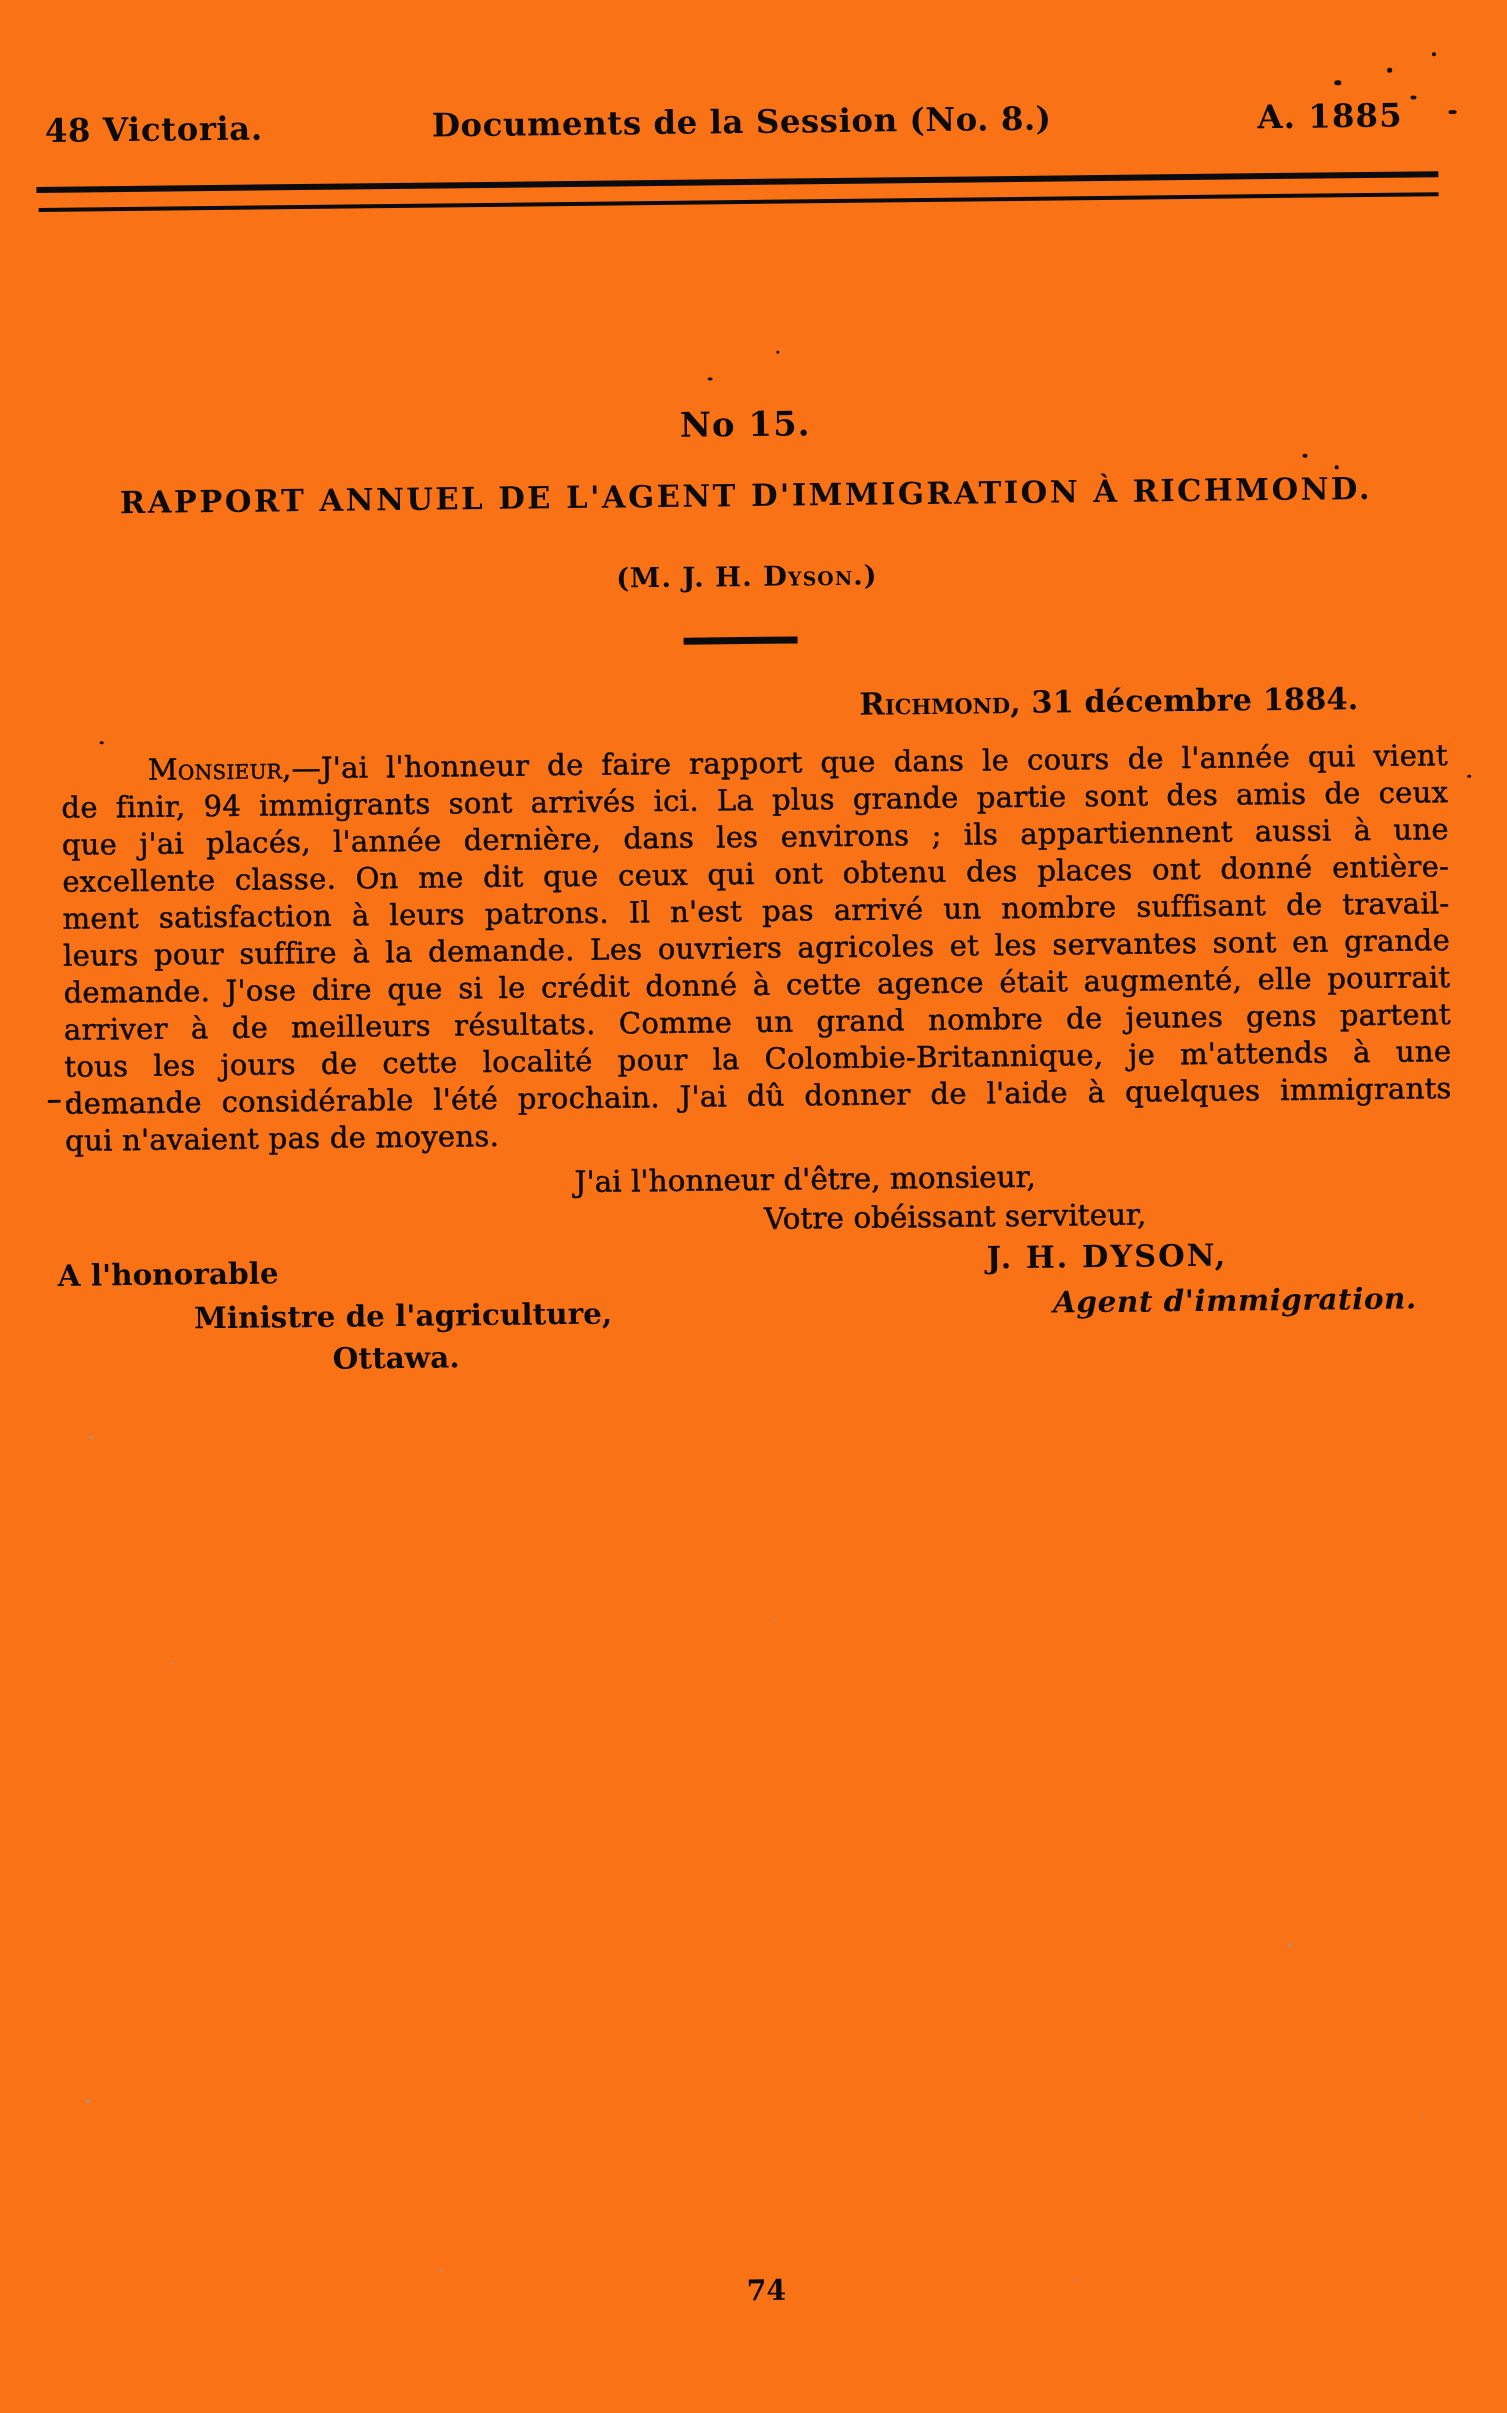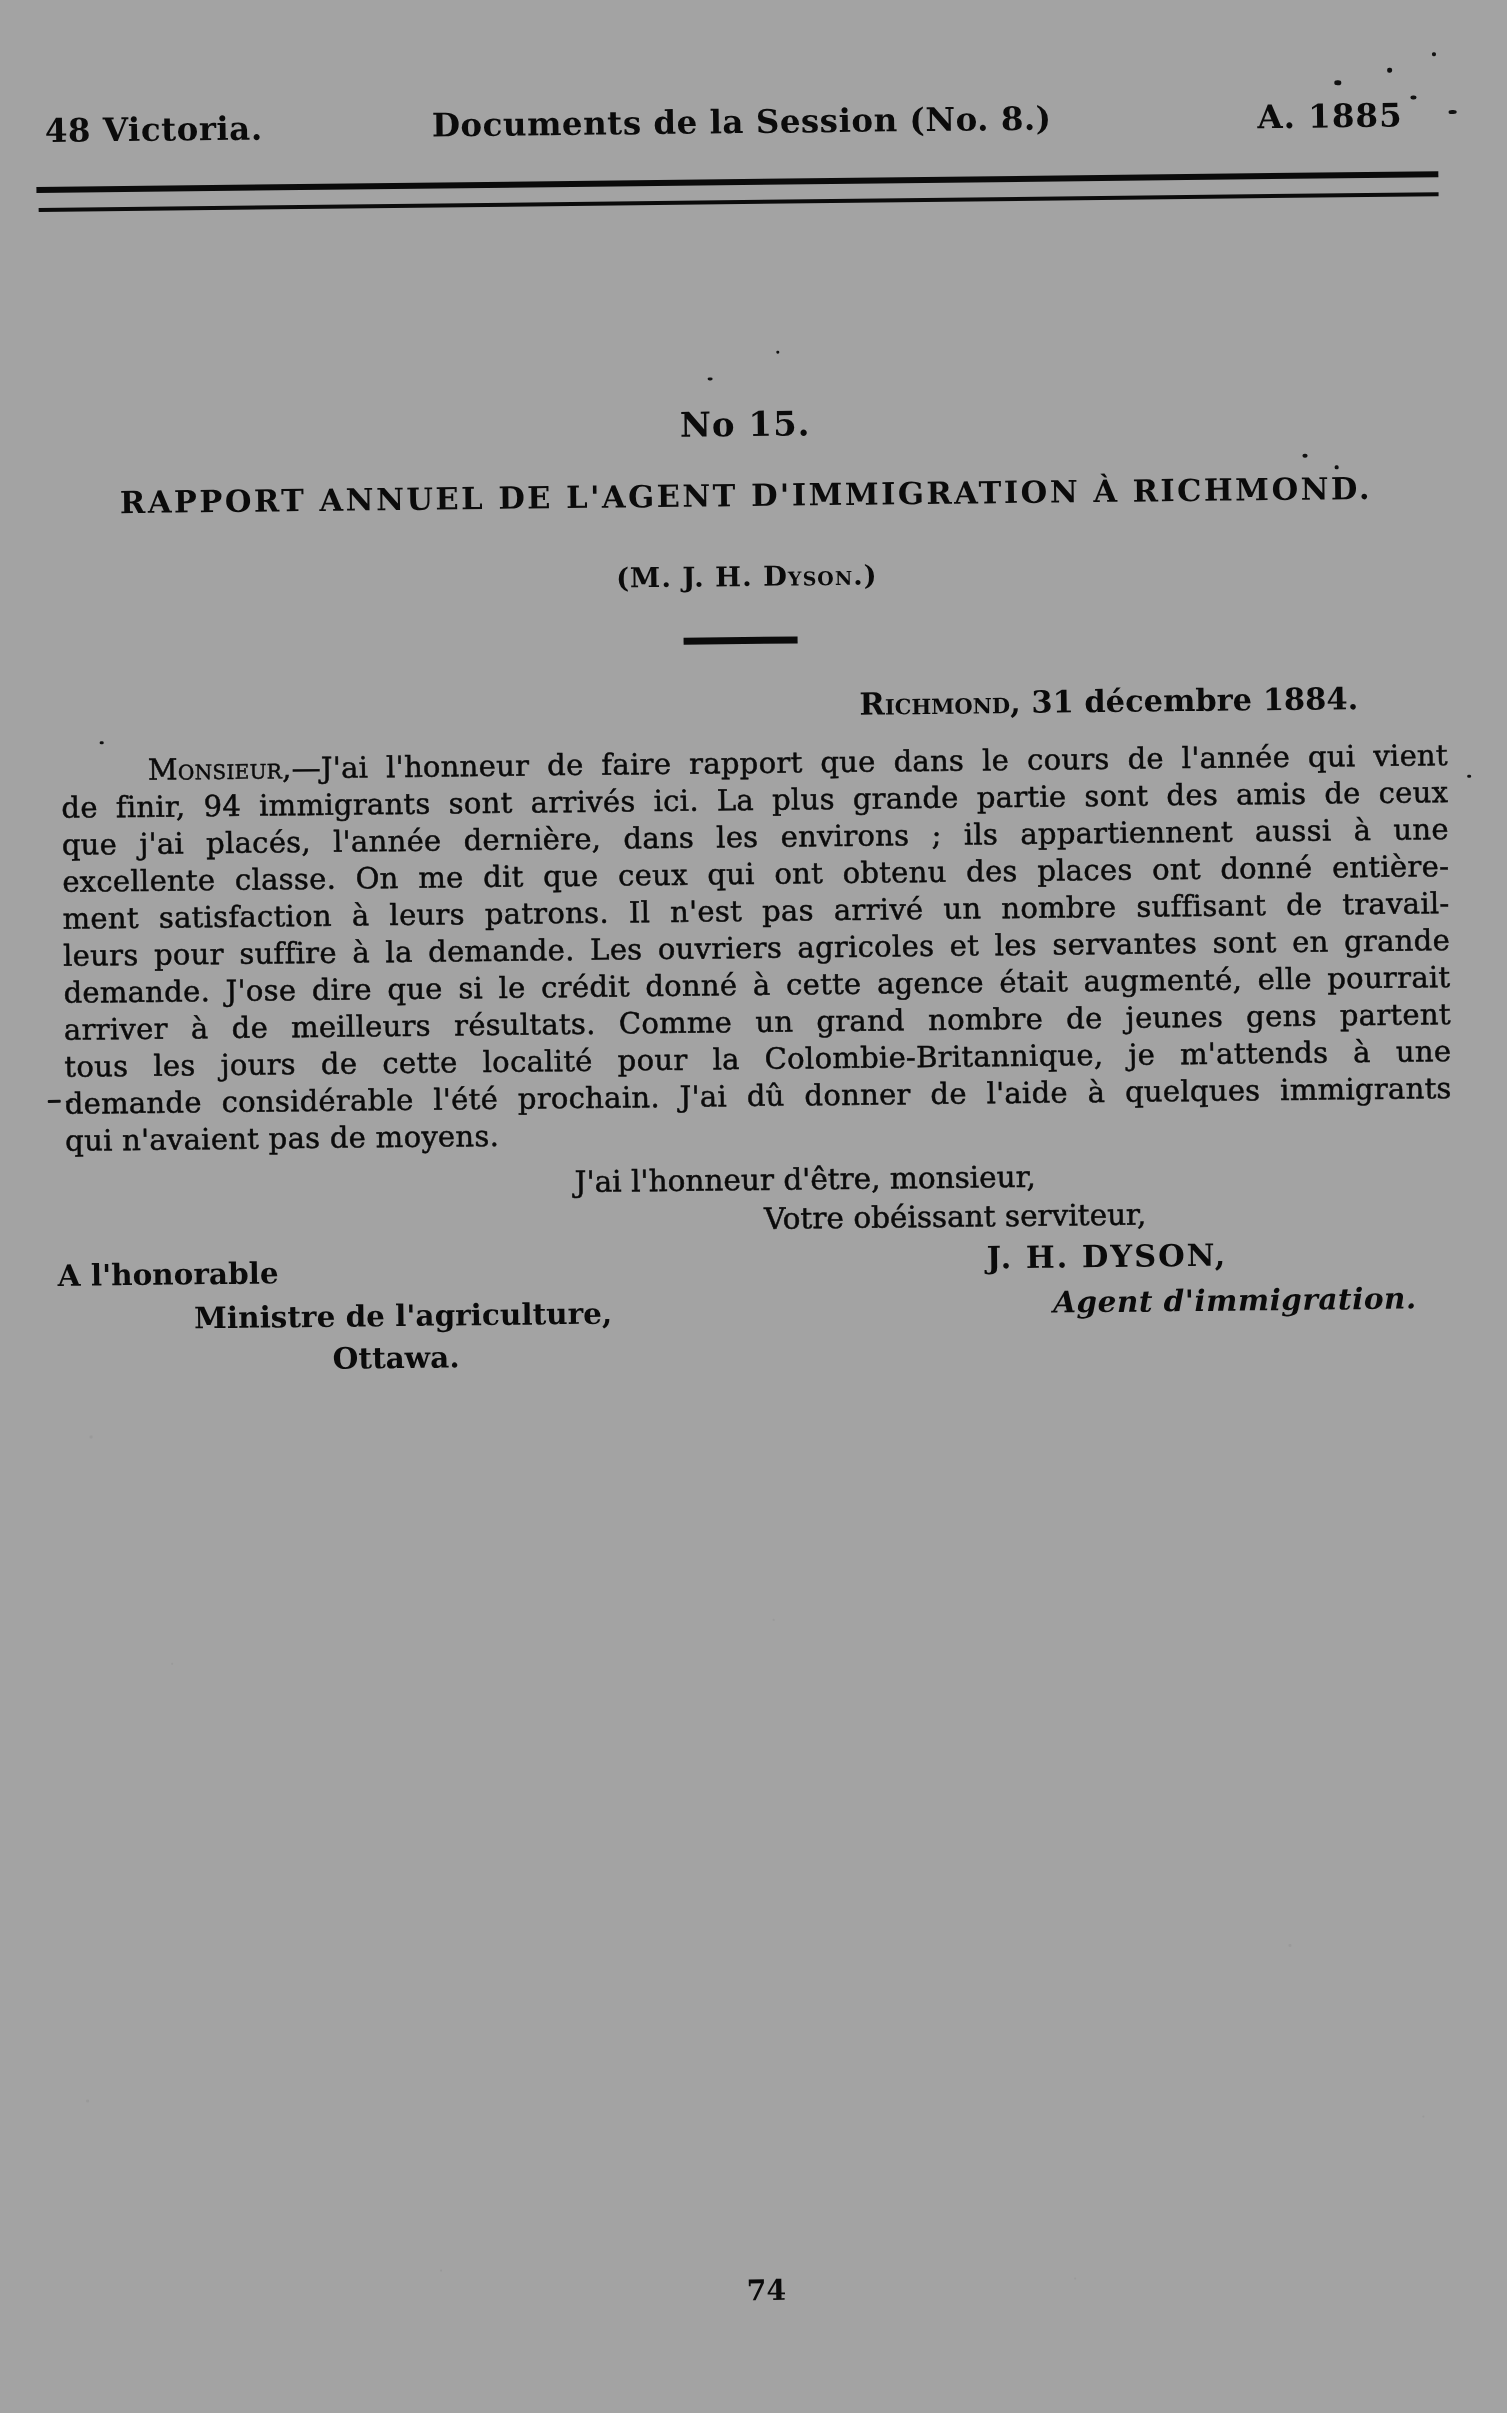--- a/index.html
+++ b/index.html
@@ -1,17 +1,17 @@
 <!DOCTYPE html>
 <html style="font-size:8.1px"><head>
 <meta charset="utf-8">
 <style>
   html,body{margin:0;padding:0;background:#ffffff;}
   .sheet{
-    position:relative;width:1508px;height:2413px;background:#a3a3a3;
+    position:relative;width:1508px;height:2413px;background:#f97316;
     overflow:hidden;color:#0b0b0b;
     font-family:"DejaVu Serif","Liberation Serif",serif;
   }
   .content{position:absolute;inset:0;transform:rotate(-0.65deg);transform-origin:50% 50%;}
   .abs{position:absolute;}
   .ink{color:#0b0b0b;}
   .heavy{-webkit-text-stroke:0.5px #0b0b0b;}
   .sc{font-variant:small-caps;}
   .running-left{top:103px;left:57px;font-size:32.5px;font-weight:bold;letter-spacing:0.5px;}
   .running-center{top:102px;left:0;width:100%;text-align:center;font-size:32.5px;font-weight:bold;letter-spacing:0.5px;}

